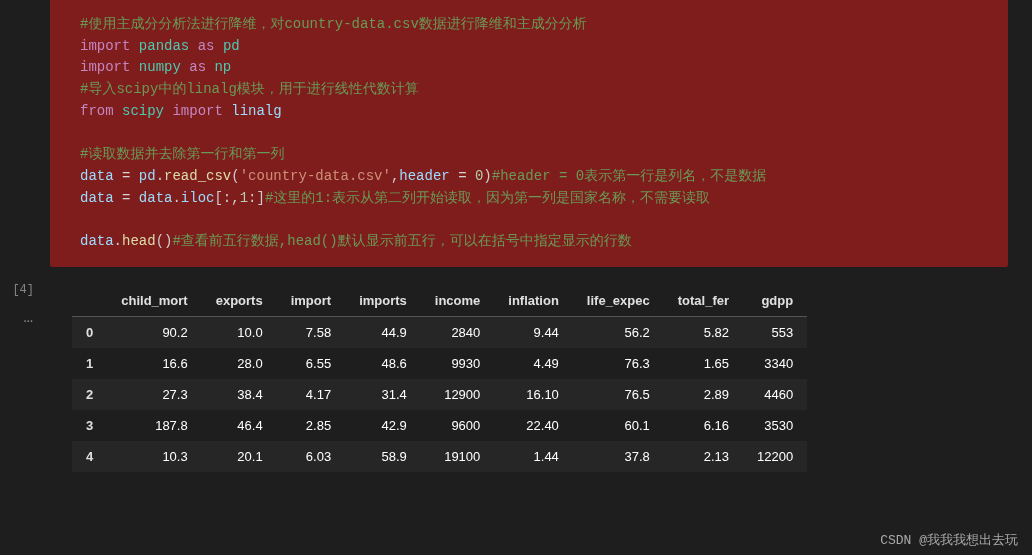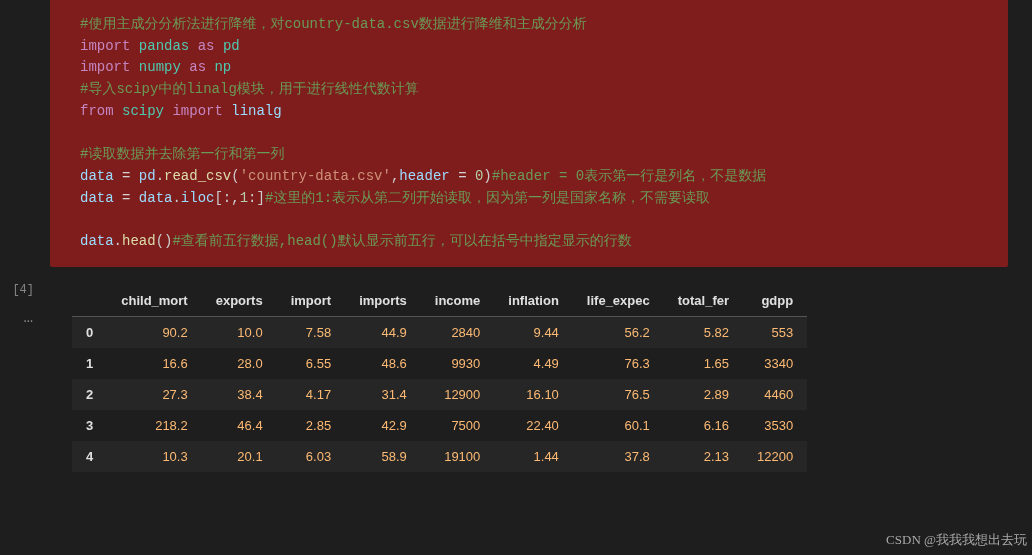--- a/index.html
+++ b/index.html
@@ -59,35 +59,35 @@
     .output-table th {
       color: #e0e0e0;
       font-weight: bold;
       text-align: right;
       padding: 8px 14px;
       border-bottom: 1px solid #555;
     }
     .output-table td {
       text-align: right;
       padding: 8px 14px;
-      color: #fdba74;
+      color: #ffffff;
     }
     .output-table td.idx {
       font-weight: bold;
       color: #e0e0e0;
     }
     .output-table tbody tr:nth-child(odd) td {
       background: #262626;
     }
     .watermark {
       position: absolute;
-      right: 5px;
+      right: 14px;
       bottom: 6px;
       color: #aaa;
-      font-family: Liberation Serif, serif;
+      font-family: Liberation Mono, monospace;
       font-size: 13px;
     }
     
     .cmt { color: #6a9955; }
     .kw  { color: #c586c0; }
     .mod { color: #4ec9b0; }
     .id  { color: #9cdcfe; }
     .fn  { color: #dcdcaa; }
     .str { color: #ce9178; }
     .num { color: #b5cea8; }
@@ -167,25 +167,25 @@
             <td>4.17</td>
             <td>31.4</td>
             <td>12900</td>
             <td>16.10</td>
             <td>76.5</td>
             <td>2.89</td>
             <td>4460</td>
           </tr>
           <tr>
             <td class="idx">3</td>
-            <td>218.2</td>
+            <td>187.8</td>
             <td>46.4</td>
             <td>2.85</td>
             <td>42.9</td>
-            <td>7500</td>
+            <td>9600</td>
             <td>22.40</td>
             <td>60.1</td>
             <td>6.16</td>
             <td>3530</td>
           </tr>
           <tr>
             <td class="idx">4</td>
             <td>10.3</td>
             <td>20.1</td>
             <td>6.03</td>

